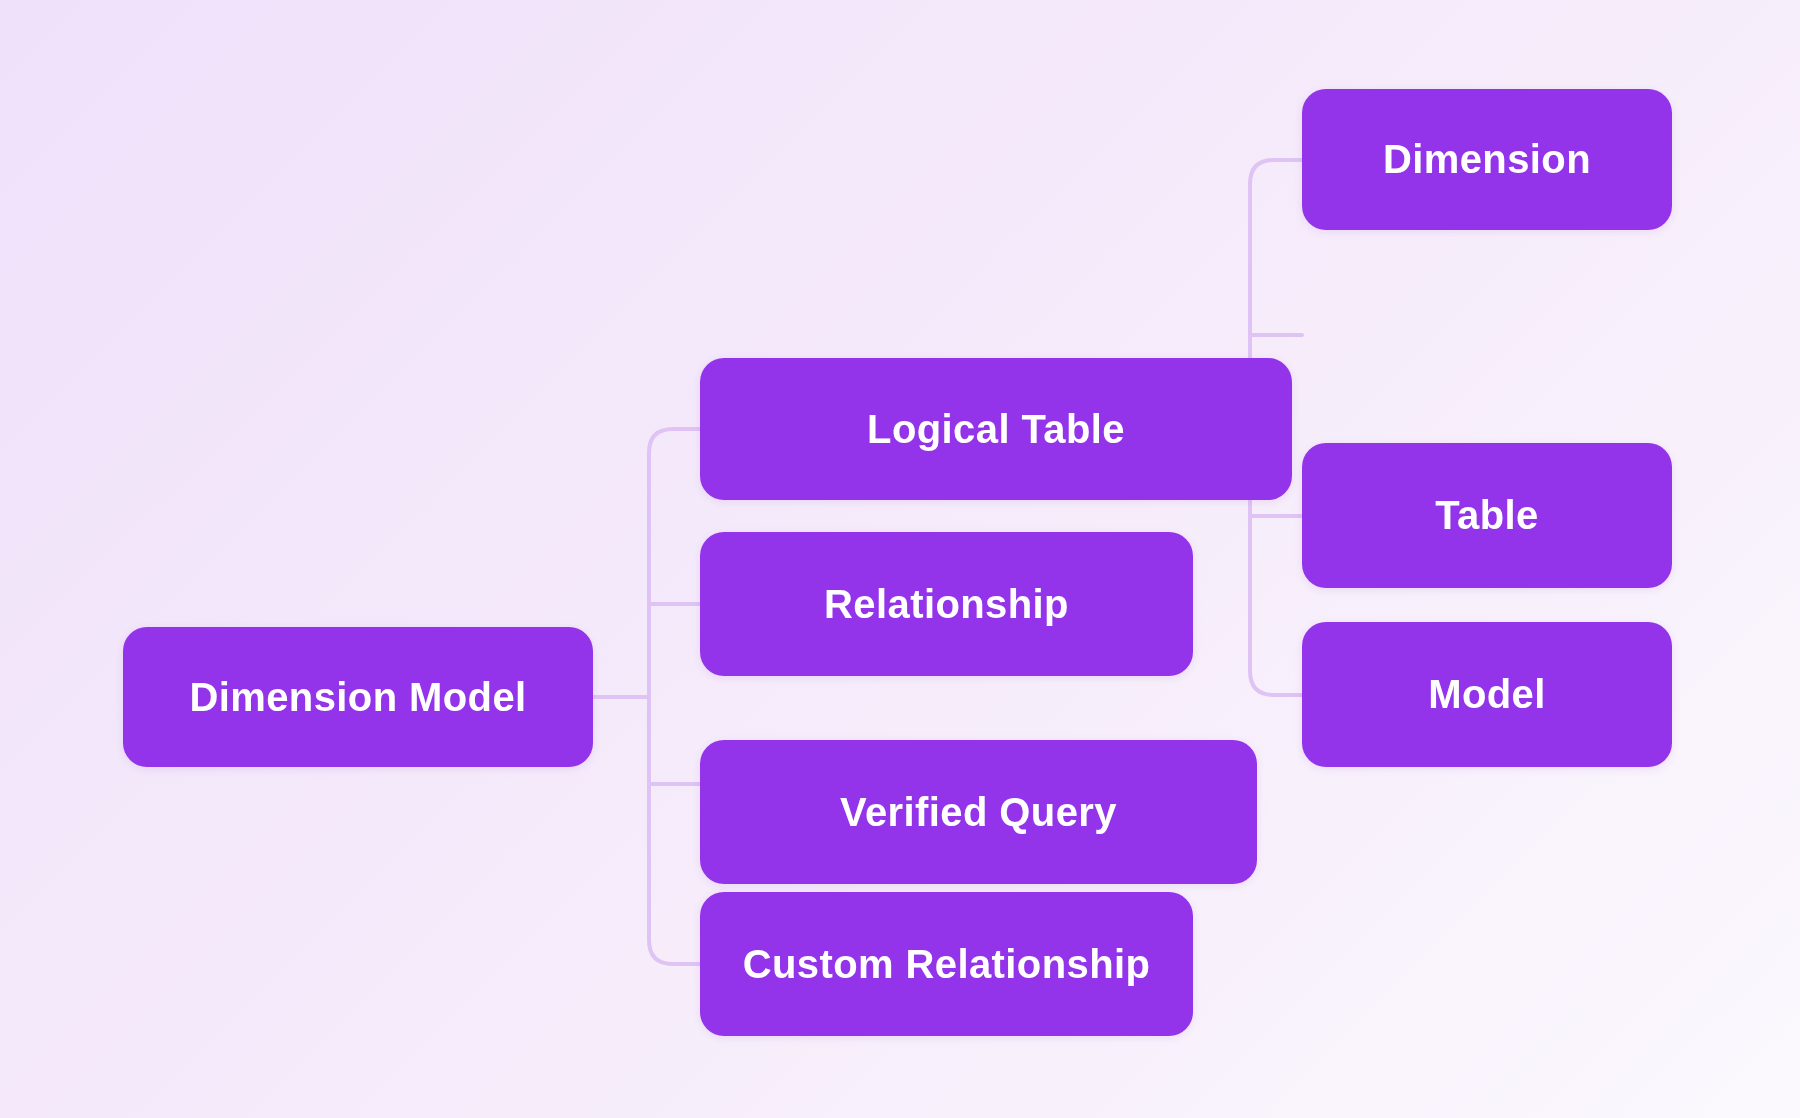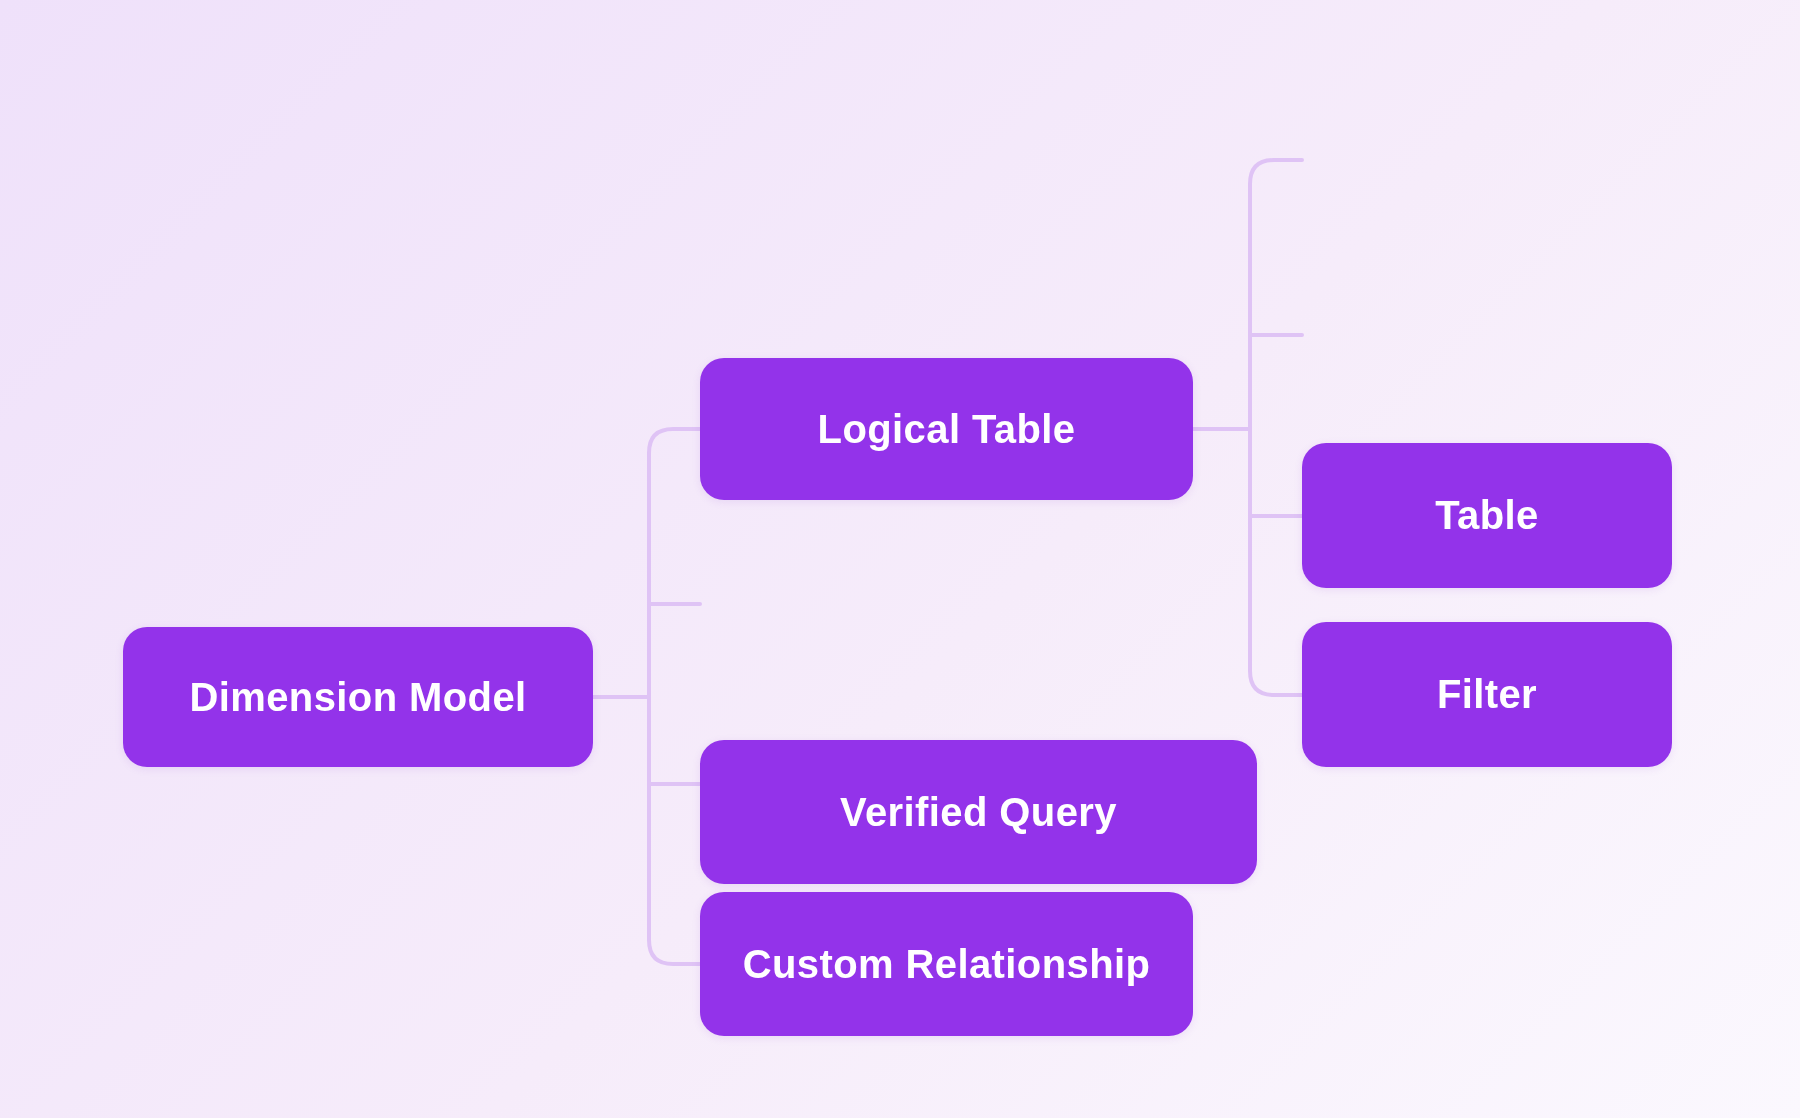--- a/index.html
+++ b/index.html
@@ -69,36 +69,42 @@
     <path d="M1193 429 H1250"></path>
     <path d="M1302 160 H1274 Q1250 160 1250 184 V671 Q1250 695 1274 695 H1302"></path>
     <path d="M1250 335 H1302"></path>
     <path d="M1250 516 H1302"></path>
   </svg>
 
   <div class="node" style="left:123px; top:627px; width:470px; height:140px;">
     <span class="label">Dimension Model</span>
   </div>
 
-  <div class="node" style="left:700px; top:358px; width:493px; height:142px;">
+  <div class="node" style="left:700px; top:358px; width:592px; height:142px;">
     <span class="label">Logical Table</span>
   </div>
 
+  <div class="node" style="left:700px; top:532px; width:493px; height:144px;">
+    <span class="label">Relationship</span>
+  </div>
 
   <div class="node" style="left:700px; top:740px; width:557px; height:144px;">
     <span class="label">Verified Query</span>
   </div>
 
   <div class="node" style="left:700px; top:892px; width:493px; height:144px;">
     <span class="label">Custom Relationship</span>
   </div>
 
+  <div class="node" style="left:1302px; top:89px; width:370px; height:141px;">
+    <span class="label">Dimension</span>
+  </div>
 
 
   <div class="node" style="left:1302px; top:443px; width:370px; height:145px;">
     <span class="label">Table</span>
   </div>
 
   <div class="node" style="left:1302px; top:622px; width:370px; height:145px;">
-    <span class="label">Filter</span>
+    <span class="label">Model</span>
   </div>
 
 </div>
 
 </body></html>

